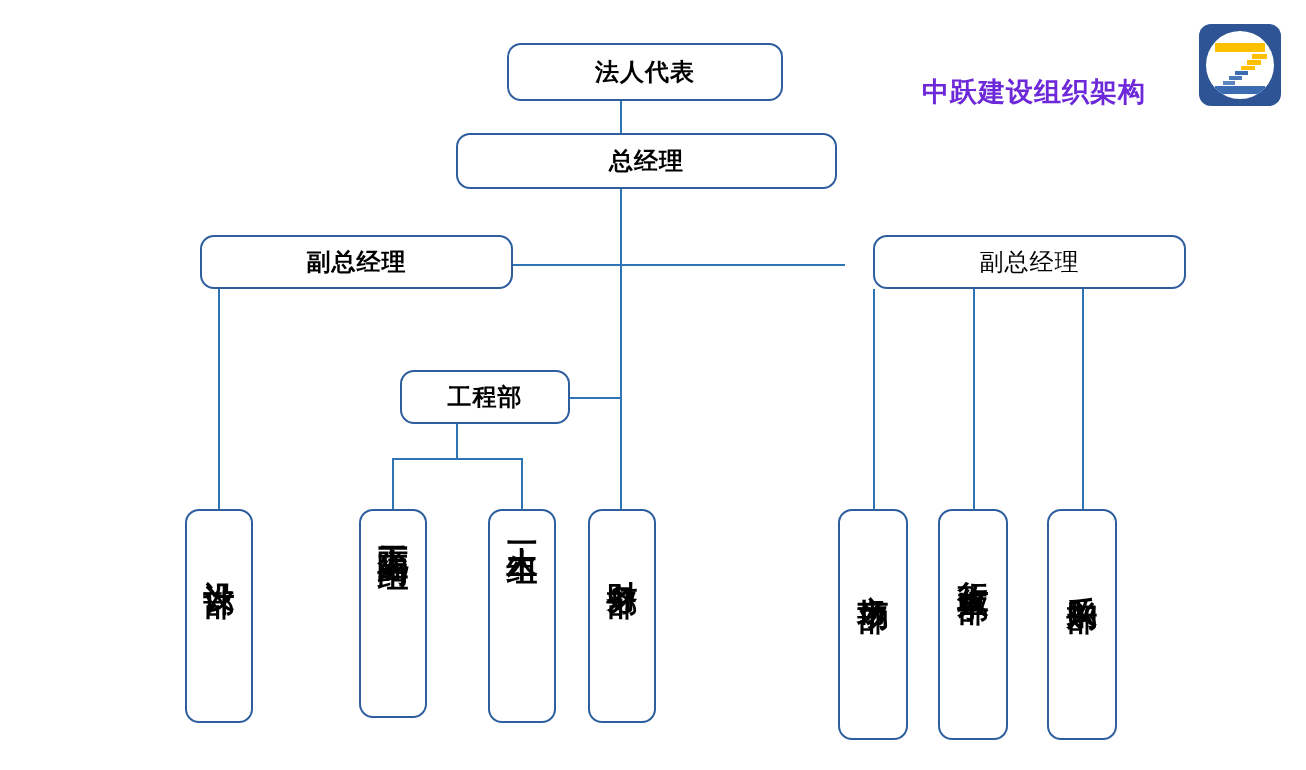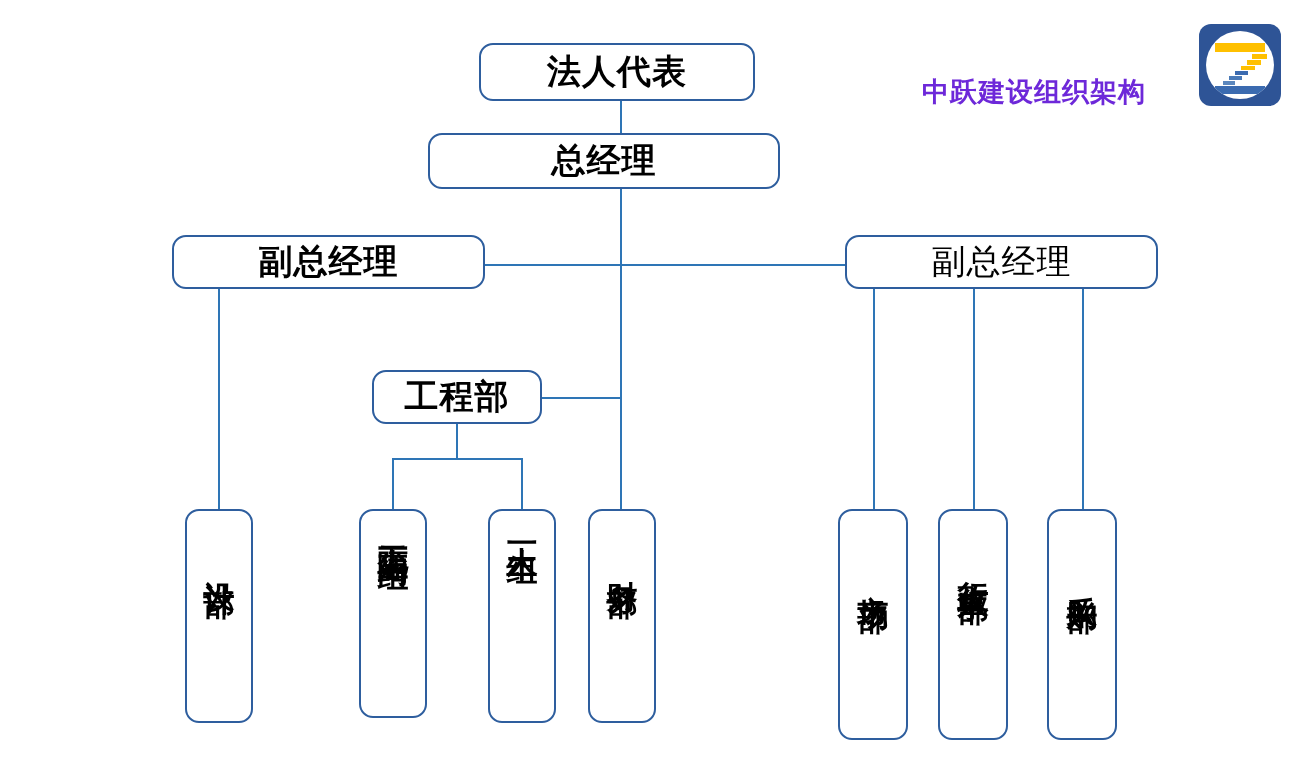--- a/index.html
+++ b/index.html
@@ -32,23 +32,24 @@
     box-sizing: border-box;
     border: 2.5px solid #2E5E9E;
     border-radius: 14px;
     background: #ffffff;
     display: flex;
     align-items: center;
     justify-content: center;
     color: #000000;
   }
   .node.h-node {
-    font-size: 34px;
+    font-size: 24px;
     font-weight: bold;
     letter-spacing: 1px;
+    margin-left: 28px;
   }
   .node.h-node.regular {
     font-weight: normal;
   }
   .node.v-node {
     align-items: flex-start;
     justify-content: center;
     padding-top: 14px;
   }
   .node .vtext {
@@ -121,21 +122,21 @@
   <div class="line v" style="left:521px; top:458px; height:51px;"></div>
 
   <div class="line v" style="left:873px; top:289px; height:220px;"></div>
   <div class="line v" style="left:973px; top:289px; height:220px;"></div>
   <div class="line v" style="left:1082px; top:289px; height:220px;"></div>
 
   <div class="node h-node" style="left:479px; top:43px; width:276px; height:58px;">
     <span>法人代表</span>
   </div>
 
-  <div class="node h-node" style="left:428px; top:133px; width:352px; height:56px;">
+  <div class="node h-node" style="left:428px; top:133px; width:381px; height:56px;">
     <span>总经理</span>
   </div>
 
   <div class="node h-node" style="left:172px; top:235px; width:313px; height:54px;">
     <span>副总经理</span>
   </div>
 
   <div class="node h-node" style="left:372px; top:370px; width:170px; height:54px;">
     <span>工程部</span>
   </div>

